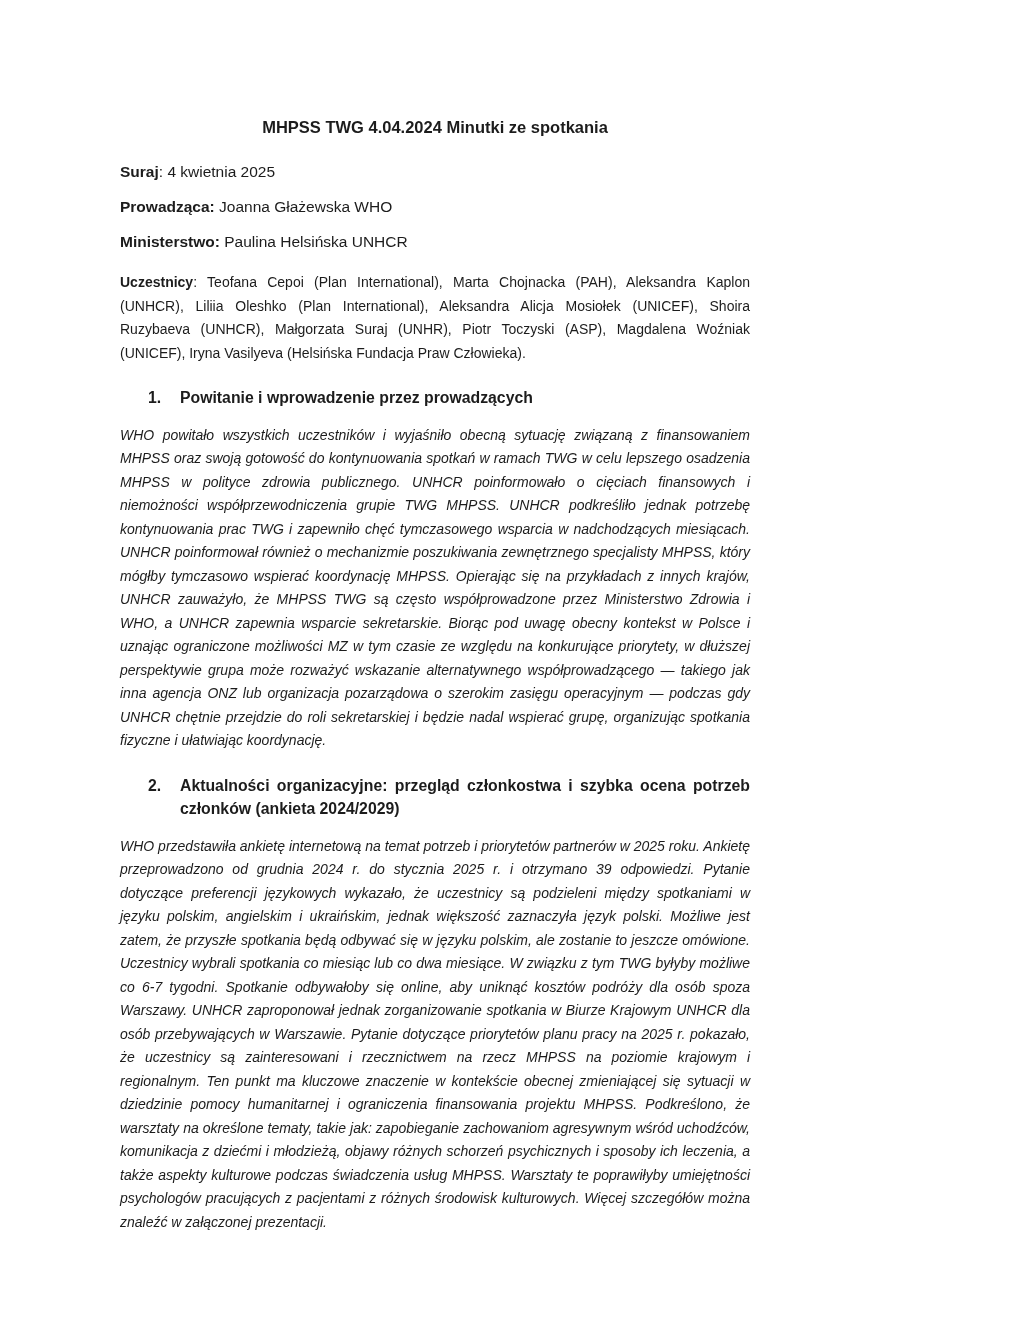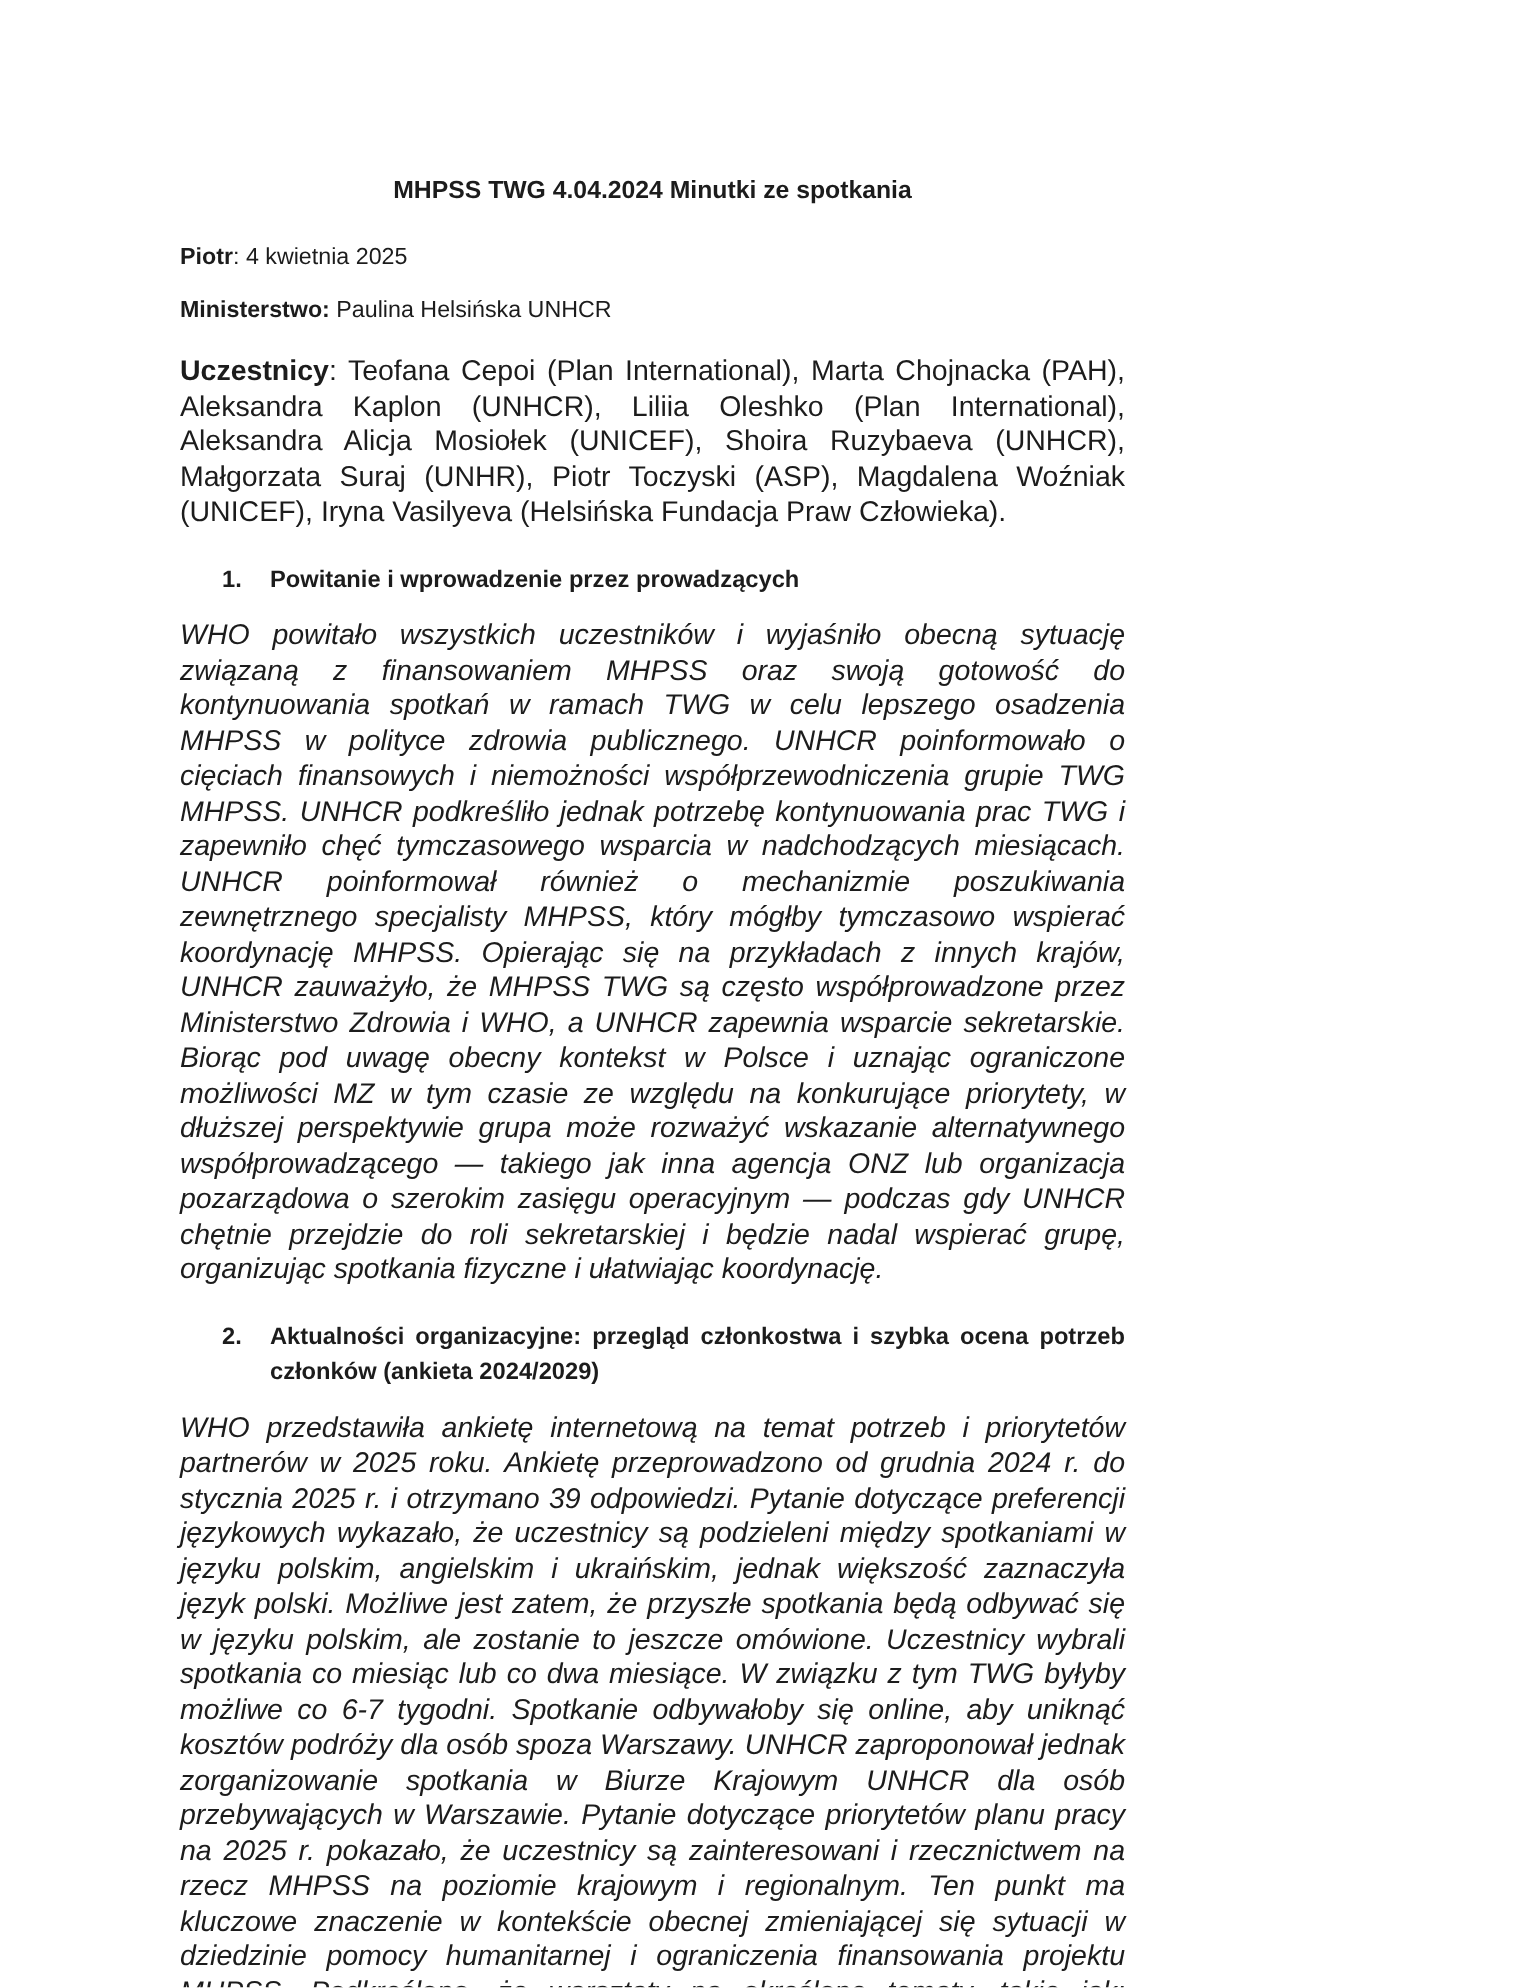--- a/index.html
+++ b/index.html
@@ -30,21 +30,21 @@
     line-height: 22px;
   }
   .meta {
     font-size: 15.5px;
     line-height: 20px;
     margin: 0 0 15px 0;
   }
   .meta .label { font-weight: bold; }
   .meta .value { white-space: pre-wrap; }
   .para {
-    font-size: 19px;
+    font-size: 14px;
     line-height: 23.5px;
     text-align: justify;
     margin: 0 0 16px 0;
   }
   .para .label { font-weight: bold; }
   .section-heading {
     display: flex;
     align-items: flex-start;
     padding-left: 28px;
     font-size: 15.8px;
@@ -66,23 +66,26 @@
   }
 </style>
 </head>
 <body>
 
 <div class="page">
 
   <h1 class="title">MHPSS TWG 4.04.2024 Minutki ze spotkania</h1>
 
   <p class="meta">
-    <span class="label">Piotr</span><span class="value">: 4 kwietnia 2025</span>
+    <span class="label">Suraj</span><span class="value">: 4 kwietnia 2025</span>
   </p>
 
+  <p class="meta">
+    <span class="label">Prowadząca:</span><span class="value"> Joanna Głażewska WHO</span>
+  </p>
 
   <p class="meta">
     <span class="label">Ministerstwo:</span><span class="value"> Paulina Helsińska UNHCR</span>
   </p>
 
   <p class="para" style="margin-top:19px;">
     <span class="label">Uczestnicy</span><span>: Teofana Cepoi (Plan International), Marta Chojnacka (PAH), Aleksandra Kaplon (UNHCR), Liliia Oleshko (Plan International), Aleksandra Alicja Mosiołek (UNICEF), Shoira Ruzybaeva (UNHCR), Małgorzata Suraj (UNHR), Piotr Toczyski (ASP), Magdalena Woźniak (UNICEF), Iryna Vasilyeva (Helsińska Fundacja Praw Człowieka).</span>
   </p>
 
   <div class="section-heading">

